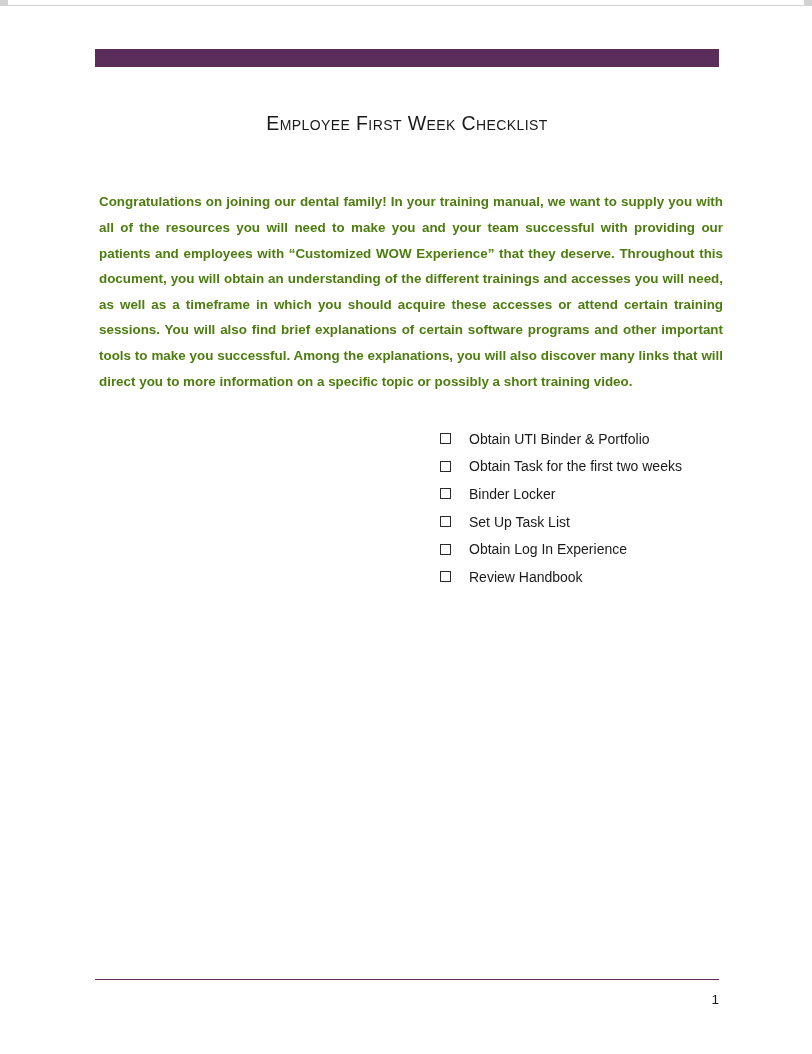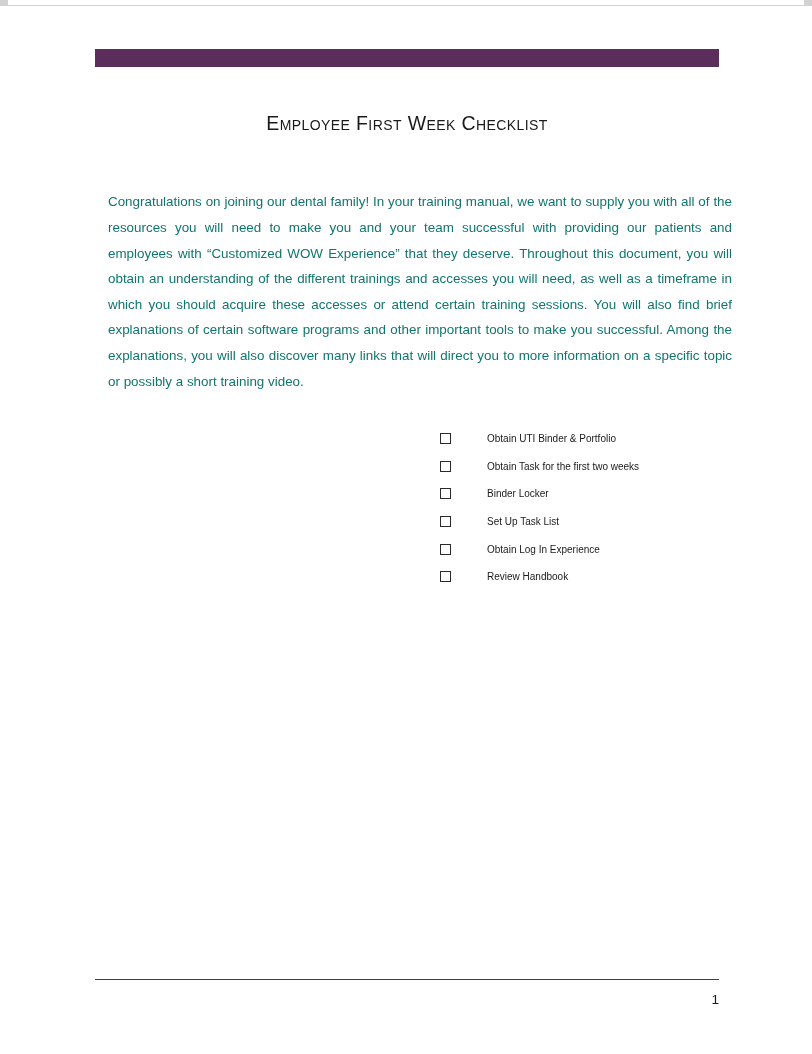--- a/index.html
+++ b/index.html
@@ -63,28 +63,29 @@
     text-align: center;
     font-family: "Liberation Sans", sans-serif;
     font-weight: normal;
     font-size: 19.5px;
     letter-spacing: 0.4px;
     color: #1a1a1a;
     font-variant: small-caps;
   }
   .intro {
     position: absolute;
-    left: 13px;
+    left: 4px;
     top: 176px;
     width: 624px;
     font-size: 13.4px;
     line-height: 25.6px;
     text-align: justify;
     text-justify: inter-word;
-    color: #0f766e;
+    color: #4d7c0f;
+    font-weight: bold;
   }
   .checklist {
     position: absolute;
     left: 345px;
     top: 425px;
     width: 280px;
   }
   .check-row {
     display: flex;
     align-items: center;
@@ -92,22 +93,22 @@
   }
   .check-box {
     width: 11px;
     height: 11px;
     border: 1px solid #2b2b2b;
     box-sizing: border-box;
     flex: 0 0 auto;
     background: #ffffff;
   }
   .check-label {
-    margin-left: 36px;
-    font-size: 10px;
+    margin-left: 18px;
+    font-size: 14px;
     color: #1a1a1a;
     white-space: nowrap;
   }
   .footer-rule {
     position: absolute;
     left: 0;
     top: 979px;
     width: 624px;
     height: 0;
     border-top: 1px solid #5b2d5b;

